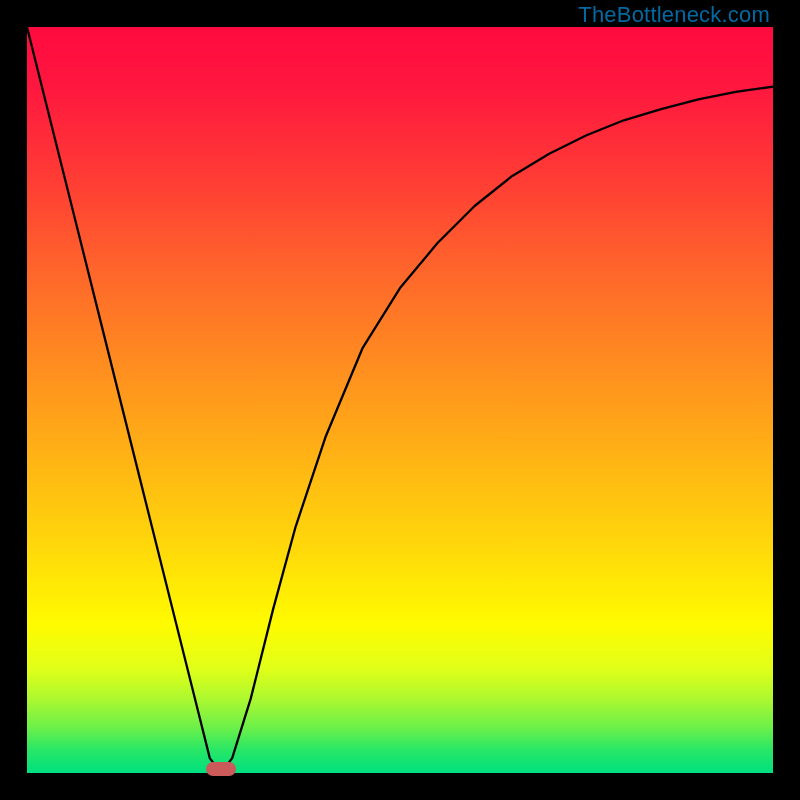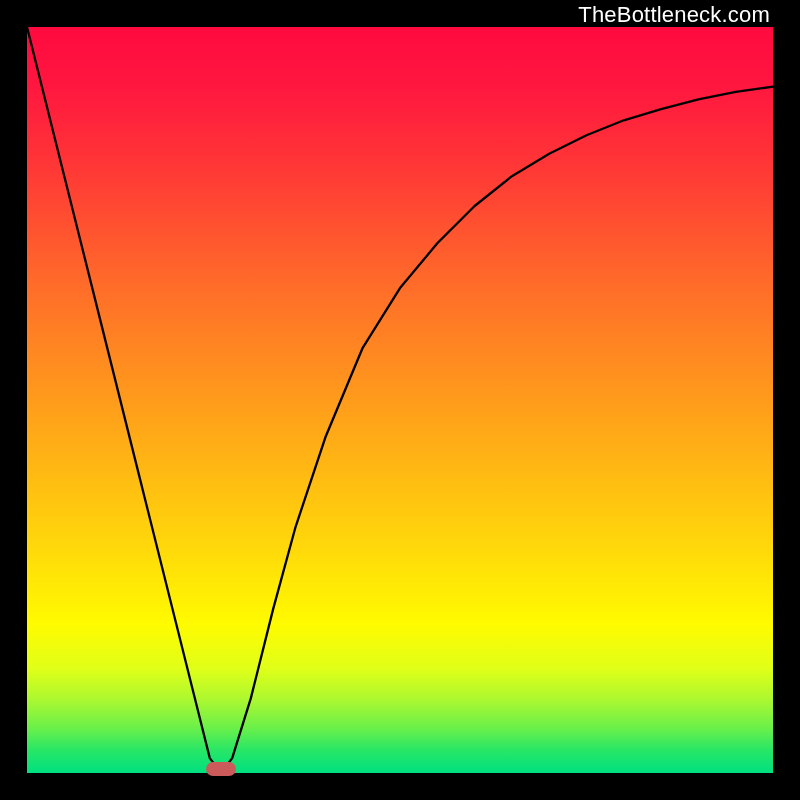--- a/index.html
+++ b/index.html
@@ -37,21 +37,21 @@
       #aef82f 90%,
       #6af04a 94%,
       #27e667 97%,
       #00e080 100%
     );
   }
   .attribution {
     position: absolute;
     top: 2px;
     right: 30px;
-    color: #ffffff;
+    color: #0369a1;
     font-size: 22px;
     font-weight: 500;
     letter-spacing: 0.2px;
     user-select: none;
   }
   svg.curve {
     position: absolute;
     left: 0;
     top: 0;
     width: 746px;

